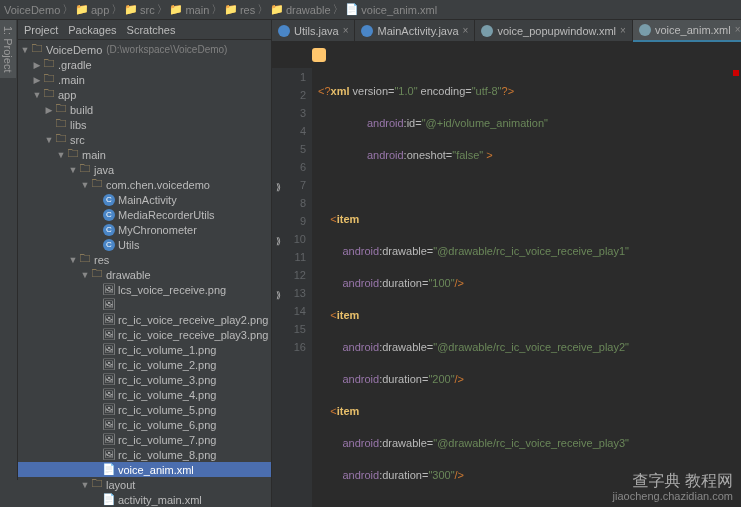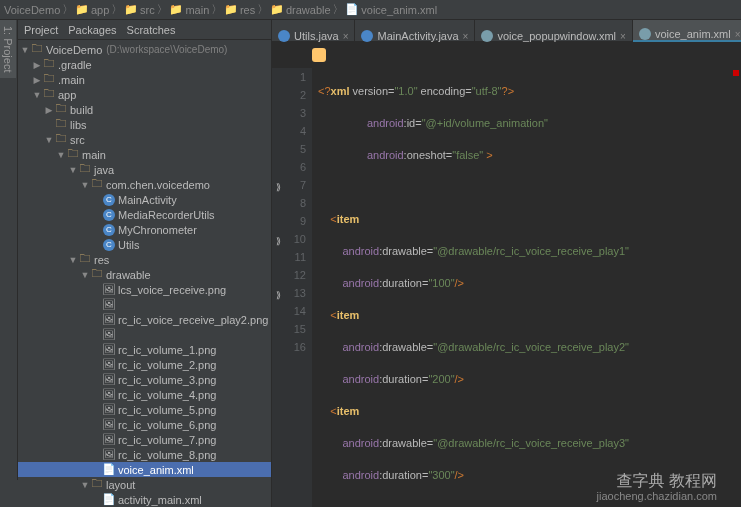--- a/index.html
+++ b/index.html
@@ -16,38 +16,38 @@
 .tree-row { display: flex; align-items: center; height: 15px; padding-right: 4px; white-space: nowrap; cursor: pointer; }
 .tree-row.selected { background: #4b6eaf; color: #fff; }
 .arrow { width: 10px; display: inline-block; text-align: center; color: #888; font-size: 9px; }
 .icon { width: 14px; height: 12px; display: inline-flex; align-items: center; justify-content: center; margin-right: 2px; }
 .folder { color: #c9a96e; }
 .tree-label { color: #bbbbbb; }
 .tree-row.selected .tree-label { color: #fff; }
 .path-hint { color: #808080; font-size: 10px; margin-left: 4px; }
 .editor-area { position: absolute; left: 272px; top: 20px; right: 0; bottom: 0; background: #2b2b2b; display: flex; flex-direction: column; }
 .editor-tabs { height: 22px; display: flex; align-items: center; background: #3c3f41; border-bottom: 1px solid #2b2b2b; }
-.editor-tab { height: 22px; display: flex; align-items: flex-end; padding: 0 6px; gap: 4px; border-right: 1px solid #2b2b2b; cursor: pointer; color: #bbbbbb; }
+.editor-tab { height: 22px; display: flex; align-items: center; padding: 0 6px; gap: 4px; border-right: 1px solid #2b2b2b; cursor: pointer; color: #bbbbbb; }
 .editor-tab.active { background: #4e5254; border-bottom: 2px solid #397da1; }
 .editor-tab .close { color: #888; font-size: 10px; }
 .editor-tab .tab-icon { width: 12px; height: 12px; border-radius: 50%; }
 .gutter-area { height: 26px; background: #2b2b2b; display: flex; align-items: center; padding-left: 40px; }
 .bulb { width: 14px; height: 14px; background: #ffc66d; border-radius: 3px; }
 .code-area { flex: 1; display: flex; background: #2b2b2b; overflow: hidden; }
 .gutter { width: 40px; background: #313335; color: #606366; text-align: right; padding: 0 6px; }
 .gutter-line { height: 18px; line-height: 18px; position: relative; }
 .gutter-badge { position: absolute; left: -2px; top: 2px; font-size: 9px; color: #bbb; }
 .code { flex: 1; padding: 0 6px; font-family: Consolas, monospace; font-size: 12px; color: #a9b7c6; white-space: pre; overflow: hidden; }
 .code-line { height: 18px; line-height: 18px; }
 .tag { color: #e8bf6a; font-weight: bold; }
 .attr { color: #bababa; }
 .ns { color: #9876aa; }
 .str { color: #6a8759; }
 .punc { color: #cc7832; }
-.watermark { position: absolute; right: 24px; bottom: 4px; color: #888; font-size: 14px; pointer-events: none; text-align: right; line-height: 1.2; }
+.watermark { position: absolute; right: 8px; bottom: 4px; color: #888; font-size: 14px; pointer-events: none; text-align: right; line-height: 1.2; }
 .watermark .big { font-size: 16px; color: #aaa; }
 .minimap { position: absolute; right: 2px; top: 50px; width: 6px; height: 6px; background: #cc0000; }
 </style>
 </head>
 <body>
 
 <div class="breadcrumb">
   <span>VoiceDemo</span>
     <span>〉</span>
   <span class="folder">📁</span>
@@ -171,20 +171,21 @@
       </div>
     <div class="tree-row" style="padding-left:84px">
         <span class="icon">🖼</span>
       </div>
     <div class="tree-row" style="padding-left:84px">
         <span class="icon">🖼</span>
         <span class="tree-label">rc_ic_voice_receive_play2.png</span>
       </div>
     <div class="tree-row" style="padding-left:84px">
         <span class="icon">🖼</span>
+        <span class="tree-label">rc_ic_voice_receive_play3.png</span>
       </div>
     <div class="tree-row" style="padding-left:84px">
         <span class="icon">🖼</span>
         <span class="tree-label">rc_ic_volume_1.png</span>
       </div>
     <div class="tree-row" style="padding-left:84px">
         <span class="icon">🖼</span>
         <span class="tree-label">rc_ic_volume_2.png</span>
       </div>
     <div class="tree-row" style="padding-left:84px">

